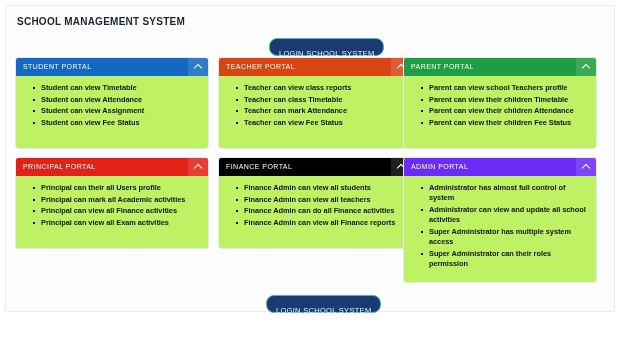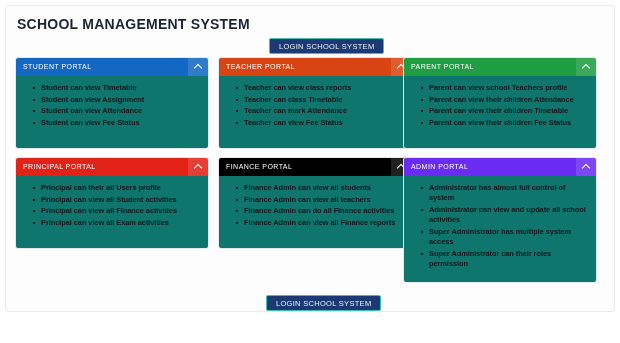--- a/index.html
+++ b/index.html
@@ -32,37 +32,37 @@
     box-sizing: border-box;
     background: #fdfdfe;
     border: 1px solid #e7ecf1;
     border-radius: 3px;
   }
 
   .app-title {
     position: absolute;
     left: 11px;
     top: 10px;
-    font-size: 14px;
+    font-size: 10px;
     font-weight: bold;
     letter-spacing: 0.25px;
     color: #1b2430;
     white-space: nowrap;
   }
 
   
   .login-btn {
     position: absolute;
     box-sizing: border-box;
     height: 16px;
     line-height: 14px;
-    padding: 1px 9px;
+    padding: 8px 9px;
     background: #1b3a73;
     border: 1px solid #3fbfae;
-    border-radius: 2px;
+    border-radius: 8px;
     color: #eef2f8;
     font-size: 7.5px;
     letter-spacing: 0.3px;
     text-align: center;
     white-space: nowrap;
     cursor: pointer;
     user-select: none;
   }
   .login-btn.top { left: 263px; top: 32px; }
   .login-btn.bottom { left: 260px; top: 289px; }
@@ -125,21 +125,21 @@
     width: 5px;
     height: 5px;
     border-left: 1px solid #ffffff;
     border-top: 1px solid #ffffff;
     transform: rotate(45deg);
     margin-top: 2px;
   }
 
   .panel-body {
     padding: 7px 6px 9px 6px;
-    background: #0f766e;
+    background: #bef264;
   }
   .panel-list {
     margin: 0;
     padding-left: 19px;
     list-style: none;
   }
   .panel-list li {
     position: relative;
     font-size: 7.4px;
     line-height: 10.2px;
@@ -181,22 +181,22 @@
         <div class="panel col0 h-short">
           <div class="panel-header" style="background:#1268c3;">
             <div class="panel-title">STUDENT PORTAL</div>
             <div class="collapse-btn">
               <span class="chev"></span>
             </div>
           </div>
           <div class="panel-body">
             <ul class="panel-list">
               <li>Student can view Timetable</li>
+              <li>Student can view Attendance</li>
               <li>Student can view Assignment</li>
-              <li>Student can view Attendance</li>
               <li>Student can view Fee Status</li>
             </ul>
           </div>
         </div>
 
         <div class="panel col1 h-short">
           <div class="panel-header" style="background:#d94413;">
             <div class="panel-title">TEACHER PORTAL</div>
             <div class="collapse-btn">
               <span class="chev"></span>
@@ -215,42 +215,42 @@
         <div class="panel col2 h-short">
           <div class="panel-header" style="background:#1f9d42;">
             <div class="panel-title">PARENT PORTAL</div>
             <div class="collapse-btn">
               <span class="chev"></span>
             </div>
           </div>
           <div class="panel-body">
             <ul class="panel-list">
               <li>Parent can view school Teachers profile</li>
+              <li>Parent can view their children Timetable</li>
               <li>Parent can view their children Attendance</li>
-              <li>Parent can view their children Timetable</li>
               <li>Parent can view their children Fee Status</li>
             </ul>
           </div>
         </div>
 
       </div>
 
       <div class="panel-row row2">
 
         <div class="panel col0 h-tall">
           <div class="panel-header" style="background:#e22217;">
             <div class="panel-title">PRINCIPAL PORTAL</div>
             <div class="collapse-btn">
               <span class="chev"></span>
             </div>
           </div>
           <div class="panel-body">
             <ul class="panel-list">
               <li>Principal can their all Users profile</li>
-              <li>Principal can view all Student activities</li>
+              <li>Principal can mark all Academic activities</li>
               <li>Principal can view all Finance activities</li>
               <li>Principal can view all Exam activities</li>
             </ul>
           </div>
         </div>
 
         <div class="panel col1 h-tall">
           <div class="panel-header" style="background:#000000;">
             <div class="panel-title">FINANCE PORTAL</div>
             <div class="collapse-btn">

